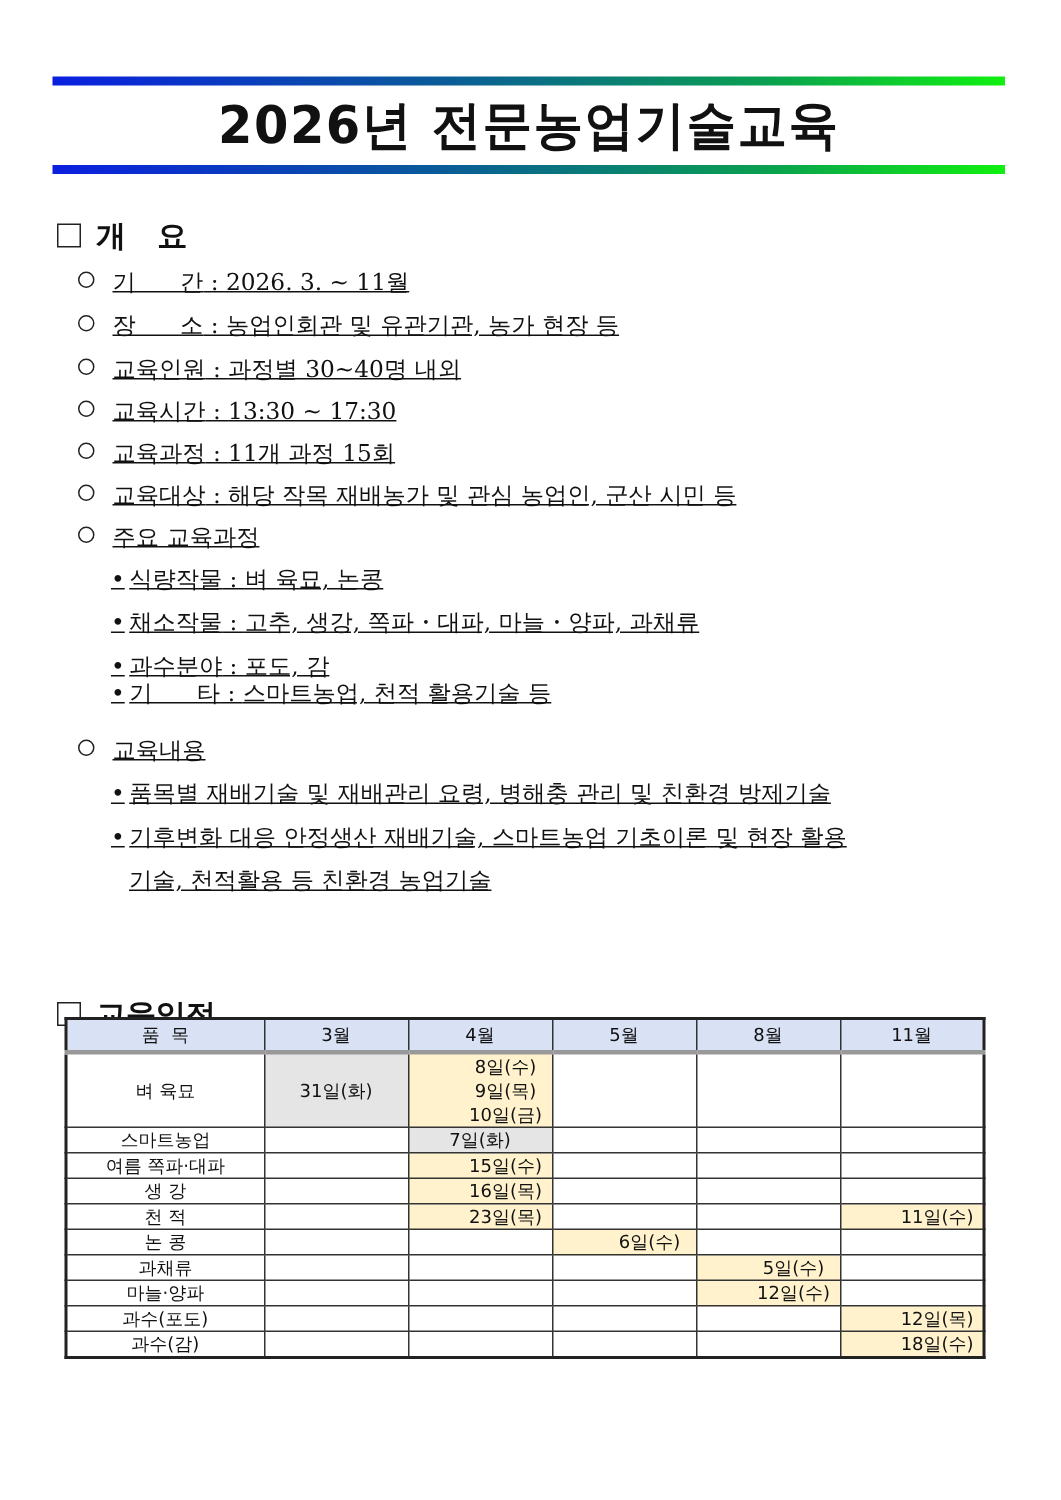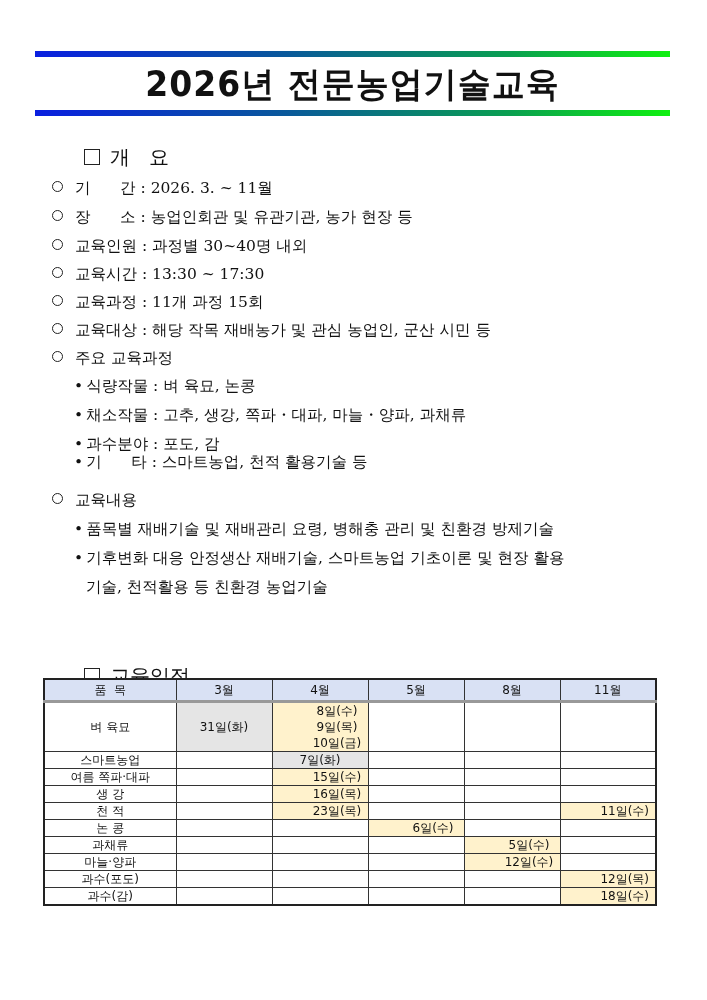--- a/index.html
+++ b/index.html
@@ -1,25 +1,25 @@
 <!DOCTYPE html>
 <html><head>
 <meta charset="utf-8">
 <style>
   html,body{margin:0;padding:0;background:#fff;}
   body{width:707px;height:1000px;position:relative;font-family:"DejaVu Serif",serif;color:#111;overflow:hidden;}
   .bar{position:absolute;left:35px;width:635px;height:6px;background:linear-gradient(to right,#0a1fe0,#0a5a9a 40%,#0aa050 75%,#10f010);}
   .bar.top{top:51px;}
   .bar.bot{top:110px;}
   .title{position:absolute;left:35px;width:635px;top:58px;height:52px;text-align:center;font-family:"DejaVu Sans",sans-serif;font-weight:bold;font-size:33px;line-height:52px;letter-spacing:1px;transform:scaleY(1.05);}
-  .sec{position:absolute;left:38px;font-family:"DejaVu Sans",sans-serif;font-weight:normal;font-size:20px;margin-left:46px;}
+  .sec{position:absolute;left:38px;font-family:"DejaVu Sans",sans-serif;font-weight:bold;font-size:20px;}
   .sec .box{display:inline-block;width:14px;height:14px;border:1.5px solid #222;margin-right:10px;vertical-align:-1px;}
   .sec1{top:144px;}
   .sec2{top:663px;}
-  .line{position:absolute;font-size:15.5px;white-space:nowrap;}
+  .line{position:absolute;font-size:15.5px;white-space:nowrap;text-decoration:underline;}
   .circ{display:inline-block;width:9px;height:9px;border:1.6px solid #222;border-radius:50%;margin-right:12px;vertical-align:1px;}
   .dot{margin-right:3px;}
   table{position:absolute;left:43px;top:678px;width:614px;border-collapse:collapse;font-family:"DejaVu Sans",sans-serif;font-size:12px;}
   td,th{border:1px solid #333;text-align:center;padding:0;height:16px;line-height:16px;font-weight:normal;}
   th{background:#d9e1f4;height:20px;border-bottom:3px solid #999;}
   table{border:2px solid #222;}
   .g{background:#e5e5e5;}
   .y{background:#fff2cc;padding-left:34px;}
   col.c0{width:132px}
 </style>

